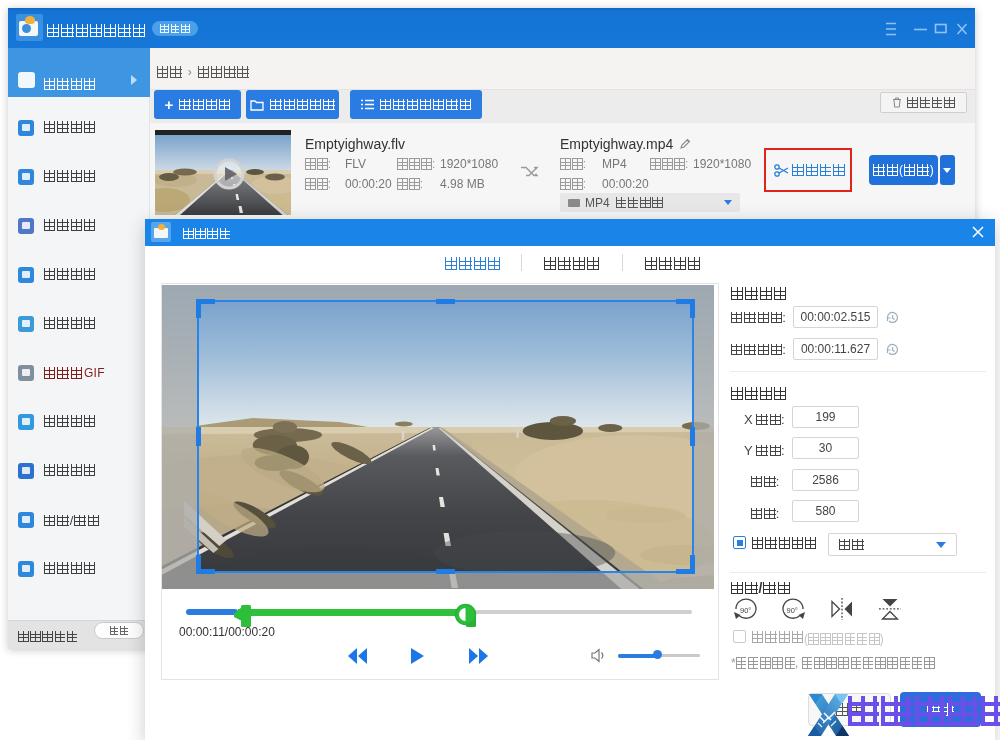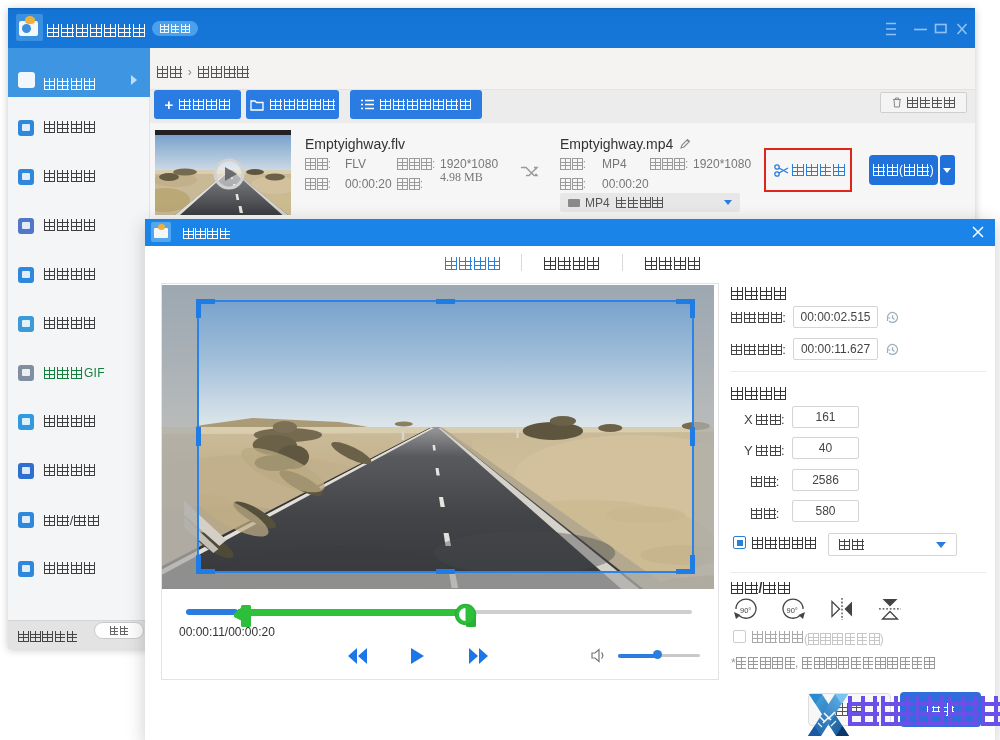--- a/index.html
+++ b/index.html
@@ -100,21 +100,21 @@
 <div class="a row" style="left:36px;top:309px;color:#3f3f3f">
         <span class="k" style="font-size:13px">
           <i></i>
           <i></i>
           <i></i>
           <i></i>
         </span>
       </div>
 <div class="a" style="left:10px;top:357px;width:16px;height:16px;background:#7f8fa0;border-radius:3px"></div>
 <div class="a" style="left:14px;top:361px;width:8px;height:7px;background:rgba(255,255,255,.85);border-radius:1px"></div>
-<div class="a row" style="left:36px;top:358px;color:#15803d">
+<div class="a row" style="left:36px;top:358px;color:#7f1d1d">
         <span class="k" style="font-size:13px">
           <i></i>
           <i></i>
           <i></i>
         </span>
         <span style="font-size:12px;margin-left:2px;letter-spacing:.3px">GIF</span>
       </div>
 <div class="a" style="left:10px;top:406px;width:16px;height:16px;background:#2f9ae0;border-radius:3px"></div>
 <div class="a" style="left:14px;top:410px;width:8px;height:7px;background:rgba(255,255,255,.85);border-radius:1px"></div>
 <div class="a row" style="left:36px;top:407px;color:#3f3f3f">
@@ -301,21 +301,21 @@
 <div class="a row" style="left:345px;top:177px;">
       <span style="font-size:12px;color:#777">00:00:20</span>
     </div>
 <div class="a row" style="left:397px;top:177px;">
       <span class="k" style="font-size:12px;color:#9a9a9a">
         <i></i>
         <i></i>
       </span>
       <span style="font-size:12px;color:#9a9a9a">:</span>
     </div>
-<div class="a row" style="left:440px;top:170px;font-family:Liberation Serif, serif;">
+<div class="a row" style="left:440px;top:177px;">
       <span style="font-size:12px;color:#777">4.98&nbsp;MB</span>
     </div>
 <svg class="a" style="left:520px;top:164px" width="20" height="15" viewBox="0 0 20 15" fill="none" stroke="#9a9a9a" stroke-width="1.4">
 <path d="M1 3.5h5l8 8h3M14 11.5l3 0 -1.5-1.8M14 3.5h3l-8 8h-3M17 3.5l-1.5 1.8"></path>
 </svg>
 <div class="a row" style="left:560px;top:136px;">
       <span style="font-size:14px;color:#333">Emptyighway.mp4</span>
       <svg width="12" height="12" viewBox="0 0 12 12" style="margin-left:6px">
         <path d="M2 10l1-3 5.5-5.5 2 2L5 9z M8 2l2 2" fill="none" stroke="#888" stroke-width="1.1"></path>
       </svg>
@@ -597,30 +597,30 @@
       </span>
     </div>
 <div class="a row" style="left:744px;top:412px;">
       <span style="font-size:13px;color:#444">X&nbsp;</span>
       <span class="k" style="font-size:13px;color:#444">
         <i></i>
         <i></i>
       </span>
       <span style="font-size:13px;color:#444">:</span>
     </div>
-<div class="a ib" style="left:792px;top:406px;width:67px;height:22px">161</div>
+<div class="a ib" style="left:792px;top:406px;width:67px;height:22px">199</div>
 <div class="a row" style="left:744px;top:443px;">
       <span style="font-size:13px;color:#444">Y&nbsp;</span>
       <span class="k" style="font-size:13px;color:#444">
         <i></i>
         <i></i>
       </span>
       <span style="font-size:13px;color:#444">:</span>
     </div>
-<div class="a ib" style="left:792px;top:437px;width:67px;height:22px">40</div>
+<div class="a ib" style="left:792px;top:437px;width:67px;height:22px">30</div>
 <div class="a row" style="left:751px;top:474px;">
       <span class="k" style="font-size:13px;color:#444">
         <i></i>
         <i></i>
       </span>
       <span style="font-size:13px;color:#444">:</span>
     </div>
 <div class="a ib" style="left:792px;top:469px;width:67px;height:22px">2586</div>
 <div class="a row" style="left:751px;top:506px;">
       <span class="k" style="font-size:13px;color:#444">

